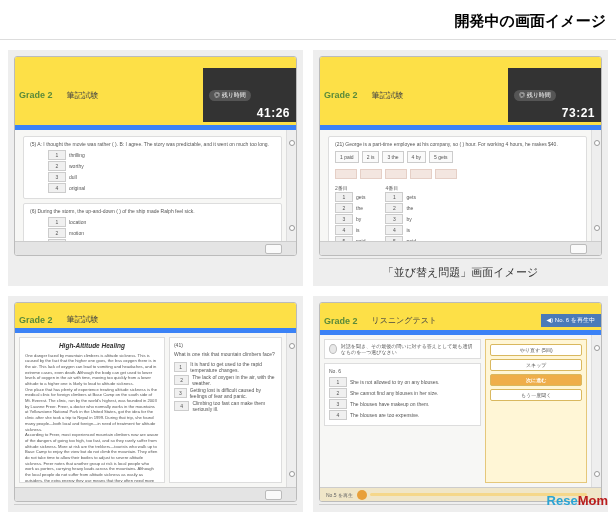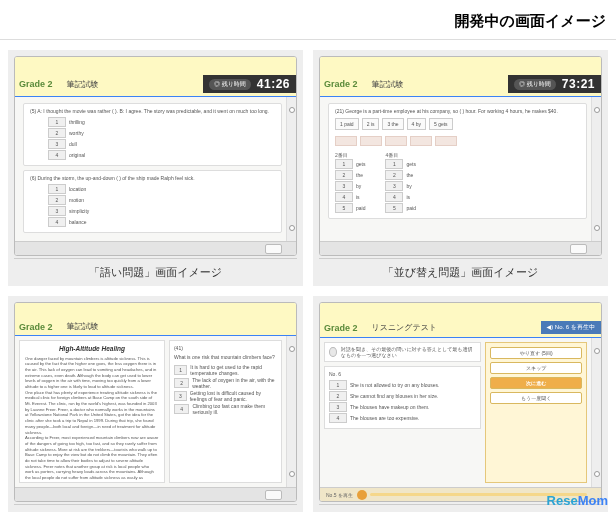--- a/index.html
+++ b/index.html
@@ -1,26 +1,26 @@
 <!DOCTYPE html>
 <html><head>
 <meta charset="utf-8">
 <style>
   * { box-sizing: border-box; margin: 0; padding: 0; }
   body { font-family: "Hiragino Kaku Gothic Pro", Meiryo, sans-serif; background: #fff; width: 616px; }
   .page-title { font-size: 15px; font-weight: bold; padding: 12px 10px 8px; border-bottom: 1px solid #ddd; text-align: right; }
   .grid { display: grid; grid-template-columns: 1fr 1fr; gap: 10px; padding: 10px 8px; }
   .cell { background: #eee; padding: 6px 6px 4px; }
   .screen { background: #fff; border: 1px solid #bbb; border-radius: 3px; display: flex; flex-direction: column; height: 200px; position: relative; overflow: hidden; }
-  .hdr { display: flex; align-items: center; font-size: 8px; background: #fef9c3; padding: 18px 0 3px 4px; border-bottom: 1px solid #3b82f6; }
+  .hdr { display: flex; align-items: center; font-size: 8px; background: #fde047; padding: 11px 0 3px 4px; border-bottom: 5px solid #3b82f6; }
   .grade { color: #5a8a3a; font-weight: bold; font-size: 9px; margin-right: 14px; }
   .mode { color: #444; font-size: 8px; }
   .timer-box { margin-left: auto; display: flex; align-items: center; background: #333; color: #fff; padding: 2px 6px; }
   .timer-label { background: #555; color: #fff; border-radius: 6px; font-size: 6px; padding: 1px 5px; margin-right: 6px; }
-  .timer { font-weight: bold; font-size: 12px; letter-spacing: 0.5px; }
+  .timer { font-weight: bold; font-size: 12px; letter-spacing: 0.5px; margin-top: 36px; }
   .body { flex: 1; background: #f7f7f5; position: relative; padding: 6px 14px 6px 8px; font-size: 5px; color: #555; overflow: hidden; }
   .sidestrip { position: absolute; right: 0; top: 0; bottom: 0; width: 10px; background: #eee; border-left: 1px solid #ddd; display: flex; flex-direction: column; justify-content: space-between; align-items: center; padding: 10px 0; }
   .dot { width: 6px; height: 6px; border: 1px solid #999; border-radius: 50%; background: #fff; }
   .foot { height: 14px; background: #e4e4e4; border-top: 1px solid #ccc; font-size: 5px; color: #666; display: flex; justify-content: flex-end; align-items: center; padding: 0 14px 0 6px; gap: 4px; }
   .btn { border: 1px solid #bbb; background: #fafafa; padding: 1px 5px; border-radius: 2px; }
   .caption { text-align: center; font-size: 11px; color: #333; padding: 6px 0 2px; border-top: 1px solid #ccc; margin-top: 2px; }
   
   .qblock { background: #fff; border: 1px solid #ddd; border-radius: 2px; padding: 4px 6px; margin-bottom: 4px; }
   .qrow { display: flex; align-items: center; gap: 3px; margin: 1px 0; }
   .numbox { width: 18px; text-align: center; background: #f0f0f0; border: 1px solid #ccc; font-size: 5px; padding: 1px 0; }
@@ -43,21 +43,21 @@
   .instrrow { background: #fff; border: 1px solid #ddd; padding: 3px 4px; margin-bottom: 4px; display: flex; align-items: center; gap: 4px; }
   .speaker { width: 10px; height: 10px; border-radius: 50%; background: #e8e8e8; border: 1px solid #bbb; }
   .optset { background: #fff; border: 1px solid #ddd; padding: 4px; }
   .audio-col { flex: 0.7; background: #fff6d6; border: 1px solid #e5c77a; padding: 4px; display: flex; flex-direction: column; gap: 3px; }
   .audio-btn { background: #fff; border: 1px solid #d9b85f; font-size: 5px; padding: 2px 4px; border-radius: 2px; text-align: center; }
   .audio-btn.active { background: #efae4a; color: #fff; font-weight: bold; }
   .foot-audio { display: flex; align-items: center; gap: 3px; }
   .play { width: 10px; height: 10px; background: #e8a03a; border-radius: 50%; }
   .prog { flex: 1; height: 3px; background: #f5d78a; border-radius: 2px; }
   .logo { position: absolute; bottom: 4px; right: 8px; font-size: 13px; font-weight: bold; }
-  .logo .r { color: #2aa4d4; padding-left: 48px; } .logo .m { color: #3b82f6; }
+  .logo .r { color: #2aa4d4; padding-left: 48px; } .logo .m { color: #b91c1c; }
 </style>
 </head>
 <body>
 
 <div class="page-title">開発中の画面イメージ</div>
 
 <div class="grid">
 
   <div class="cell">
     <div class="screen">
@@ -115,21 +115,20 @@
         </div>
         <div class="sidestrip">
           <span class="dot"></span>
           <span class="dot"></span>
         </div>
       </div>
       <div class="foot">
           <span class="btn">　</span>
         </div>
     </div>
-    <div class="caption">「語い問題」画面イメージ</div>
   </div>
 
   <div class="cell">
     <div class="screen">
       <div class="hdr">
         <span class="grade">Grade 2</span>
         <span class="mode">筆記試験</span>
         <span class="timer-box">
             <span class="timer-label">◎ 残り時間</span>
             <span class="timer">73:21</span>

